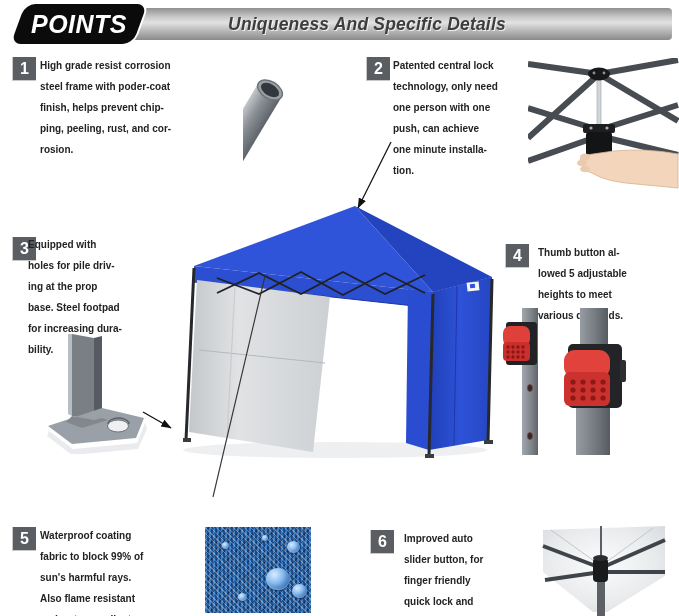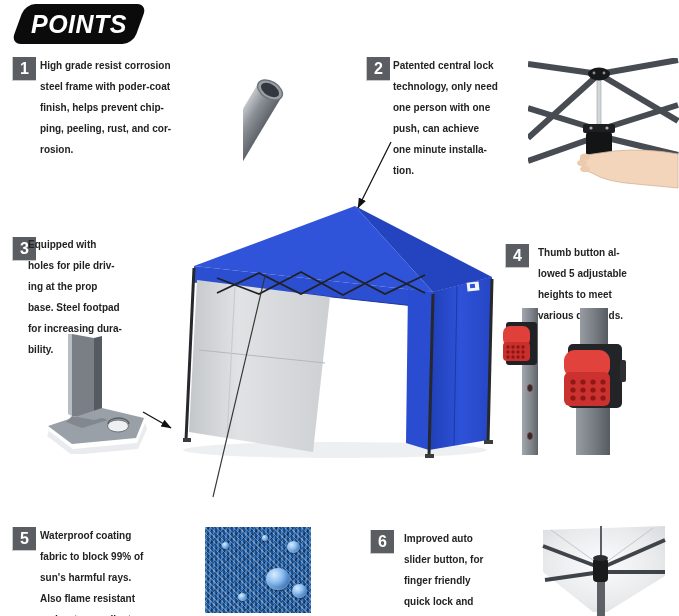--- a/index.html
+++ b/index.html
@@ -59,20 +59,23 @@
     box-shadow:0 1px 2px rgba(0,0,30,.45), inset 0 -1px 2px rgba(255,255,255,.35);
   }
   svg { display:block; }
   .overlay { position:absolute; left:0; top:0; pointer-events:none; }
 </style>
 </head>
 <body>
 
 <div id="canvas">
 
+  <div class="banner">
+    <div class="banner-title">Uniqueness And Specific Details</div>
+  </div>
   <div class="points-box">
     <div class="points-box-inner">
       <span class="points-label">POINTS</span>
     </div>
   </div>
 
   <div class="badge" style="left:12px; top:57px;">1</div>
   <div class="point-text" style="left:40px; top:55px; width:215px;">High grade resist corrosion
 steel frame with poder-coat
 finish, helps prevent chip-

